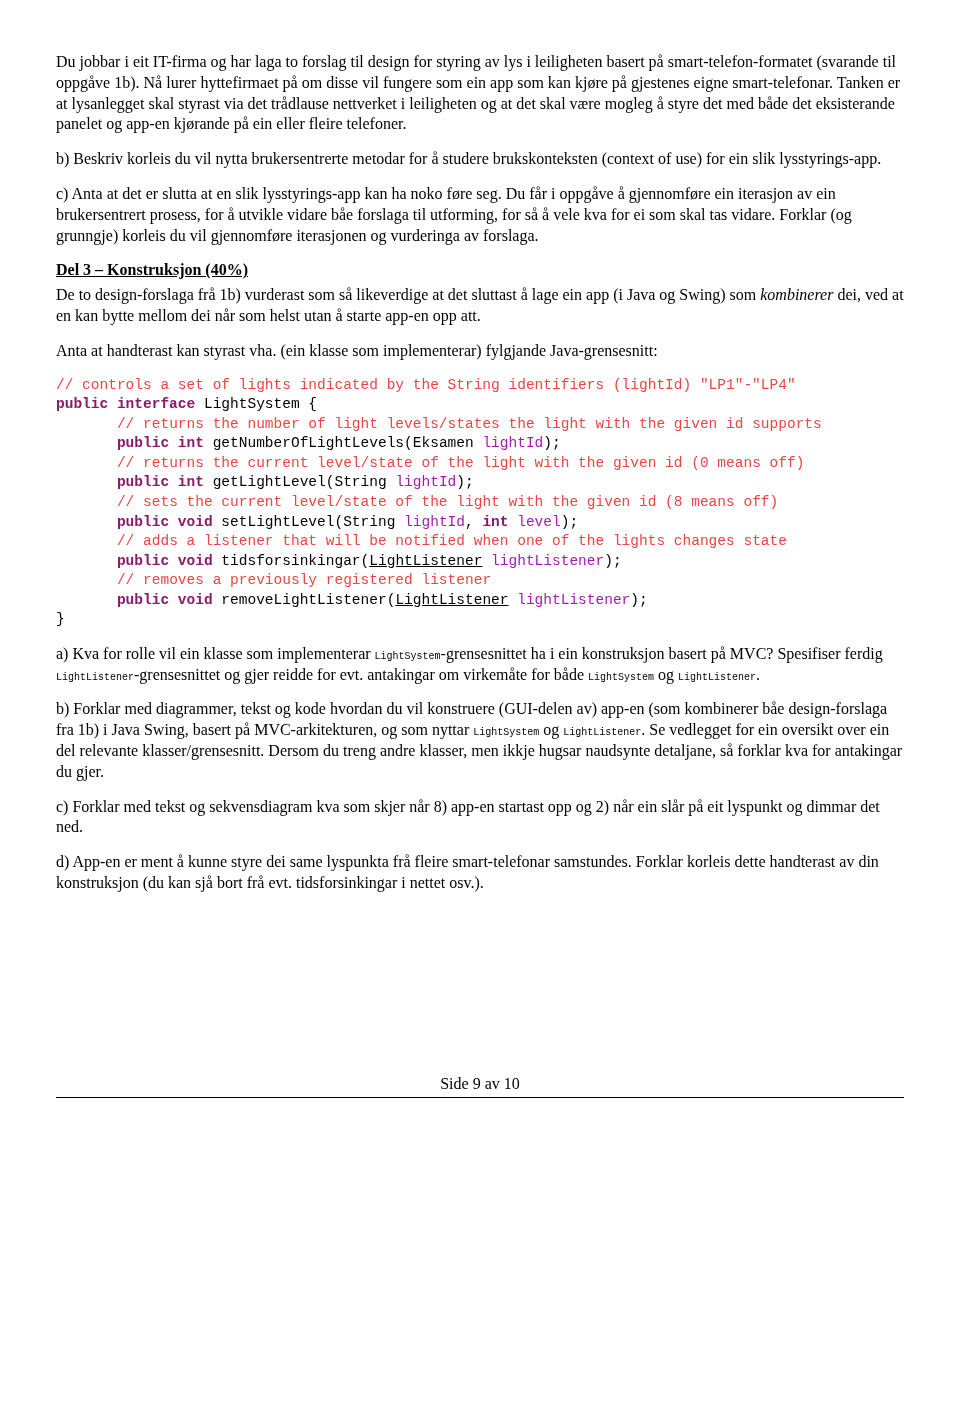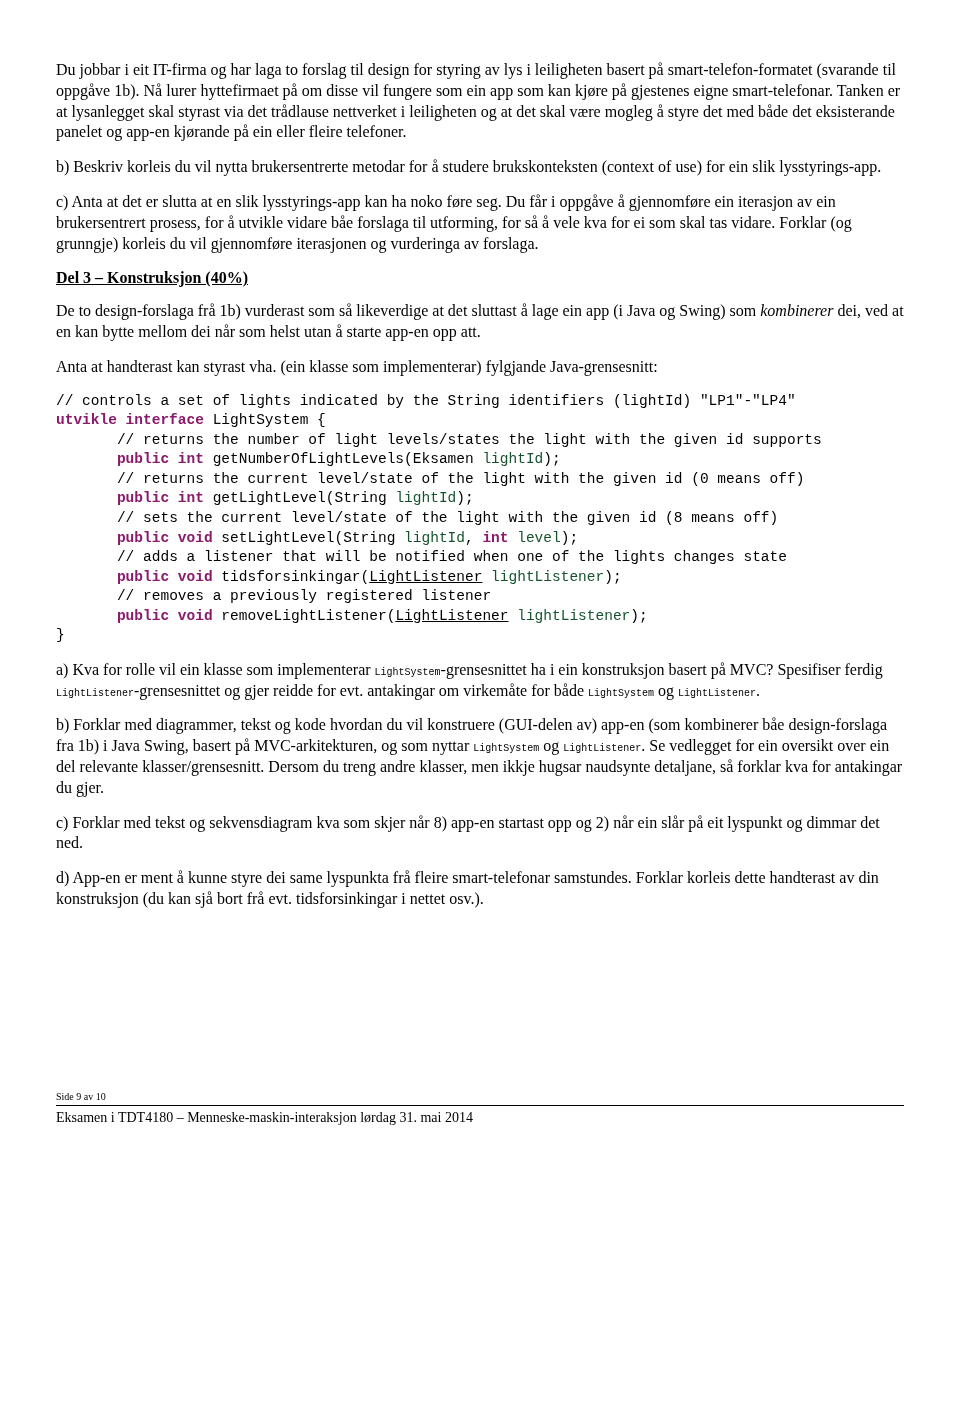--- a/index.html
+++ b/index.html
@@ -7,41 +7,41 @@
       font-size: 16px;
       line-height: 1.3;
       color: #000;
       background: #fff;
       margin: 0;
       padding: 48px 56px 40px 56px;
       width: 960px;
       box-sizing: border-box;
     }
     p {
-      margin: 12px 0 14px 0;
+      margin: 4px 0 14px 0;
     }
     .section-title {
       font-weight: bold;
       text-decoration: underline;
       margin-top: 8px;
       margin-bottom: 2px;
     }
     .italic {
       font-style: italic;
     }
     pre.code {
       font-family: Consolas, "Courier New", monospace;
       font-size: 14.5px;
       line-height: 1.35;
       white-space: pre;
       margin: 6px 0 14px 0;
     }
-    .code .comment { color: #000000; }
+    .code .comment { color: #ef4444; }
     .code .keyword { color: #8a1a6a; font-weight: bold; }
-    .code .param { color: #14532d; }
+    .code .param { color: #a21caf; }
     .code .typelink { text-decoration: underline; color: #000; }
     .footer {
       position: relative;
       margin-top: 180px;
       font-size: 14px;
     }
     .footer-line {
       border: none;
       border-top: 1px solid #000;
       margin: 0 0 3px 0;
@@ -65,21 +65,21 @@
 <p>c) Anta at det er slutta at en slik lysstyrings-app kan ha noko føre seg. Du får i oppgåve å gjennomføre ein iterasjon av ein brukersentrert prosess, for å utvikle vidare båe forslaga til utforming, for så å vele kva for ei som skal tas vidare. Forklar (og grunngje) korleis du vil gjennomføre iterasjonen og vurderinga av forslaga.</p>
 
 <p class="section-title">Del 3 – Konstruksjon (40%)</p>
 <p>
   <span>De to design-forslaga frå 1b) vurderast som så likeverdige at det sluttast å lage ein app (i Java og Swing) som </span><span class="italic">kombinerer</span><span> dei, ved at en kan bytte mellom dei når som helst utan å starte app-en opp att.</span>
 </p>
 
 <p>Anta at handterast kan styrast vha. (ein klasse som implementerar) fylgjande Java-grensesnitt:</p>
 
 <pre class="code"><span class="comment">// controls a set of lights indicated by the String identifiers (lightId) "LP1"-"LP4"</span>
-<span class="keyword">utvikle interface</span><span> LightSystem {</span>
+<span class="keyword">public interface</span><span> LightSystem {</span>
        <span class="comment">// returns the number of light levels/states the light with the given id supports</span>
        <span class="keyword">public int</span><span> getNumberOfLightLevels(Eksamen </span><span class="param">lightId</span><span>);</span>
        <span class="comment">// returns the current level/state of the light with the given id (0 means off)</span>
        <span class="keyword">public int</span><span> getLightLevel(String </span><span class="param">lightId</span><span>);</span>
        <span class="comment">// sets the current level/state of the light with the given id (8 means off)</span>
        <span class="keyword">public void</span><span> setLightLevel(String </span><span class="param">lightId</span><span>, </span><span class="keyword">int</span><span> </span><span class="param">level</span><span>);</span>
        <span class="comment">// adds a listener that will be notified when one of the lights changes state</span>
        <span class="keyword">public void</span><span> tidsforsinkingar(</span><span class="typelink">LightListener</span><span> </span><span class="param">lightListener</span><span>);</span>
        <span class="comment">// removes a previously registered listener</span>
        <span class="keyword">public void</span><span> removeLightListener(</span><span class="typelink">LightListener</span><span> </span><span class="param">lightListener</span><span>);</span>
@@ -91,18 +91,15 @@
 
 <p>
   <span>b) Forklar med diagrammer, tekst og kode hvordan du vil konstruere (GUI-delen av) app-en (som kombinerer båe design-forslaga fra 1b) i Java Swing, basert på MVC-arkitekturen, og som nyttar </span><span class="mono-inline">LightSystem</span><span> og </span><span class="mono-inline">LightListener</span><span>. Se vedlegget for ein oversikt over ein del relevante klasser/grensesnitt. Dersom du treng andre klasser, men ikkje hugsar naudsynte detaljane, så forklar kva for antakingar du gjer.</span>
 </p>
 
 <p>c) Forklar med tekst og sekvensdiagram kva som skjer når 8) app-en startast opp og 2) når ein slår på eit lyspunkt og dimmar det ned.</p>
 
 <p>d) App-en er ment å kunne styre dei same lyspunkta frå fleire smart-telefonar samstundes. Forklar korleis dette handterast av din konstruksjon (du kan sjå bort frå evt. tidsforsinkingar i nettet osv.).</p>
 
 <div class="footer">
-  <div style="text-align:left; font-size:10px; margin-bottom:2px;">Side 9 av 10</div>
+  <div style="text-align:center; font-size:16px; margin-bottom:2px;">Side 9 av 10</div>
   <hr class="footer-line">
-  <div class="footer-row">
-    <span>Eksamen i TDT4180 – Menneske-maskin-interaksjon lørdag 31. mai 2014</span>
-  </div>
 </div>
 
 </body></html>

